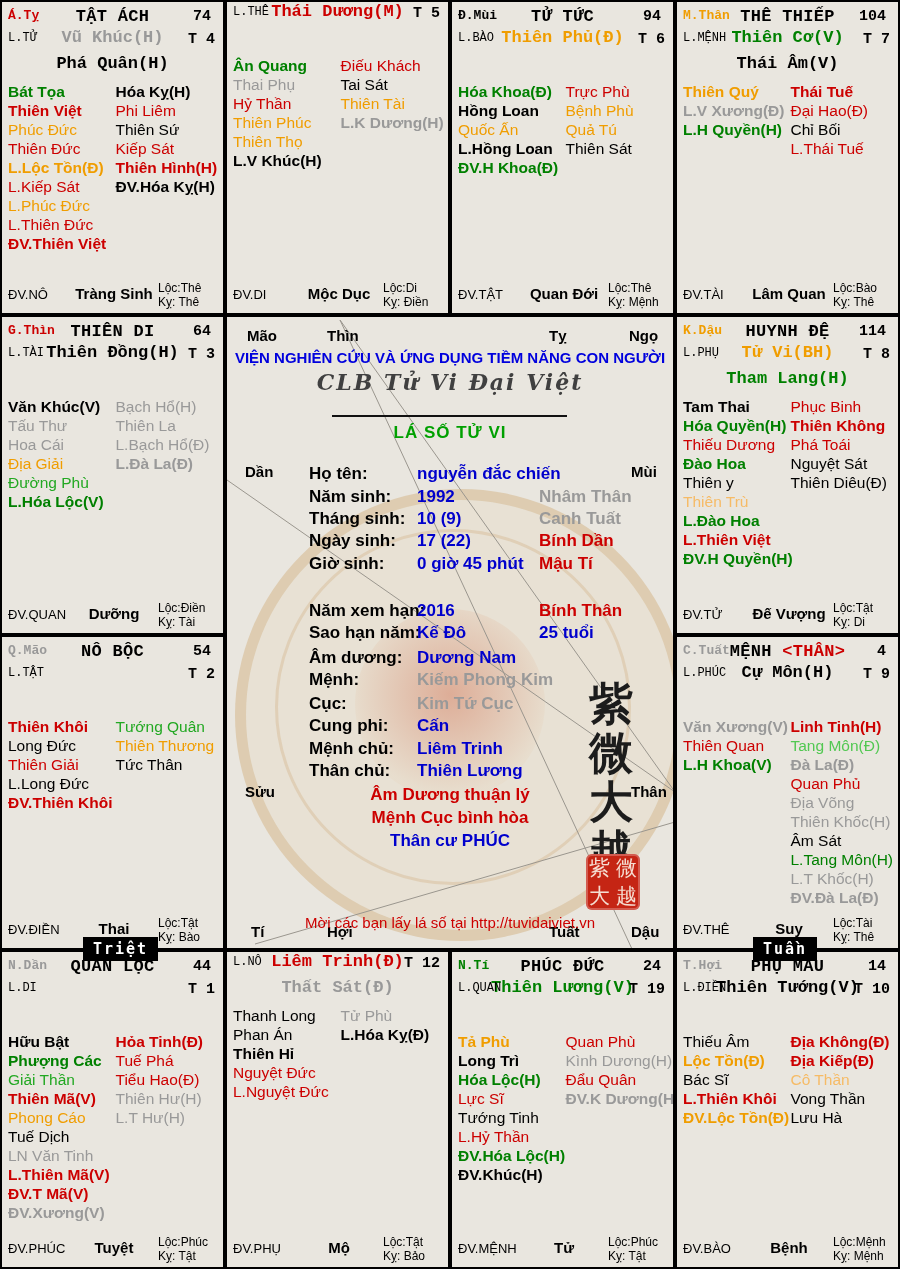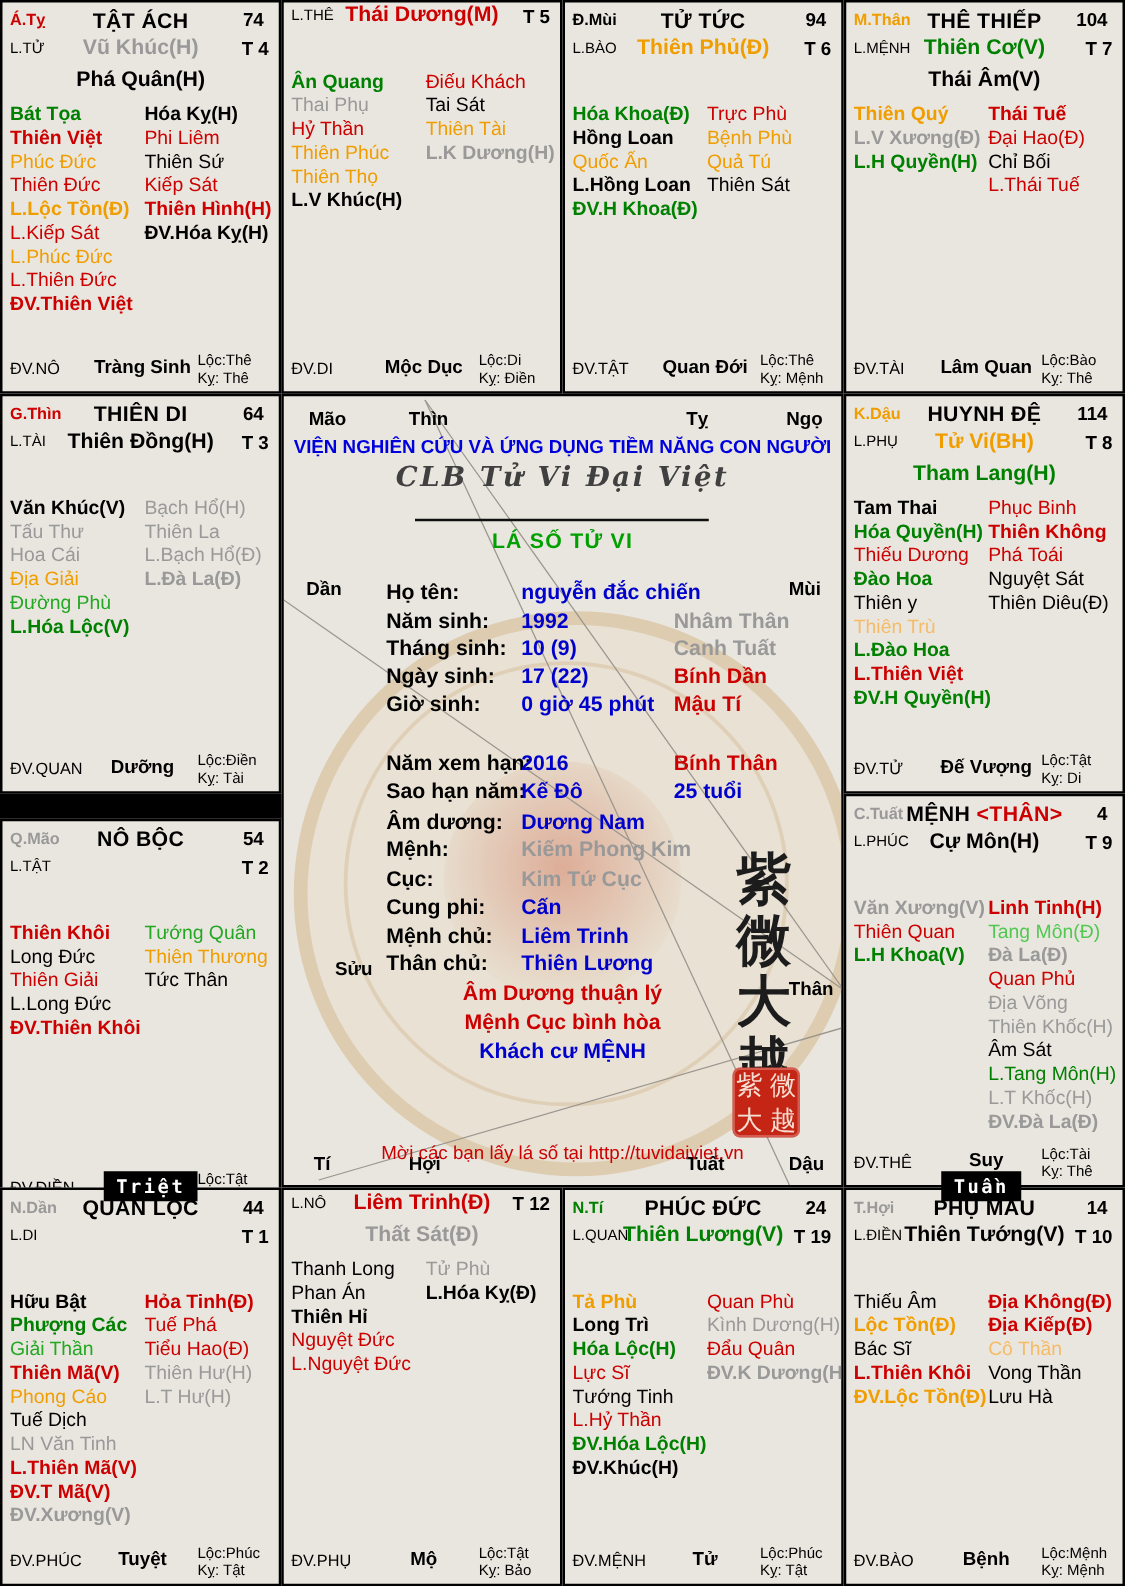--- a/index.html
+++ b/index.html
@@ -1,21 +1,21 @@
 <!DOCTYPE html>
 <html><head>
 <meta charset="utf-8">
 <title>Lá Số Tử Vi</title>
 <style>
   html,body{margin:0;padding:0;background:#222;}
   #app{position:relative;width:900px;height:1269px;background:#000;
        font-family:"Liberation Sans", sans-serif;overflow:hidden;}
   .cell{position:absolute;box-sizing:border-box;border:2px solid #000;
         background:#e9e6df;overflow:hidden;}
-  .hrow{position:relative;height:26px;}
+  .hrow{position:relative;height:26px;font-family:Liberation Mono, monospace;}
   .branch{position:absolute;left:6px;top:6px;font-size:13px;font-weight:bold;}
   .linked{position:absolute;left:6px;top:3px;font-size:12px;color:#000;}
   .pname{display:block;text-align:center;font-size:17px;font-weight:bold;
          padding-top:5px;letter-spacing:.3px;white-space:nowrap;}
   .pnum{position:absolute;right:12px;top:6px;font-size:15px;font-weight:bold;color:#000;}
   .pt{position:absolute;right:8px;top:3px;font-size:15px;font-weight:bold;color:#000;}
   .pstar{display:block;text-align:center;font-size:17px;font-weight:bold;white-space:nowrap;}
   .cols{display:flex;padding-left:6px;margin-top:2px;}
   .colL,.colR{width:50%;}
   .it{font-size:15.5px;line-height:19px;white-space:nowrap;}
@@ -144,30 +144,30 @@
           <span class="ivalue c-blue">Liêm Trinh</span>
         </div>
         <div class="irow" style="top: 444px;">
           <span class="ilabel">Thân chủ:</span>
           <span class="ivalue c-blue">Thiên Lương</span>
         </div>
       </div>
     <div id="verdicts">
         <div class="verdict c-red" style="top: 468px;">Âm Dương thuận lý</div>
         <div class="verdict c-red" style="top: 491px;">Mệnh Cục bình hòa</div>
-        <div class="verdict c-blue" style="top: 514px;">Khách cư  MỆNH</div>
+        <div class="verdict c-blue" style="top: 514px;">Thân cư  PHÚC</div>
       </div>
     <div id="branch-labels">
         <span class="pbranch" style="left: 20px; top: 10px;">Mão</span>
         <span class="pbranch" style="left: 100px; top: 10px;">Thìn</span>
         <span class="pbranch" style="left: 322px; top: 10px;">Tỵ</span>
         <span class="pbranch" style="left: 402px; top: 10px;">Ngọ</span>
         <span class="pbranch" style="left: 18px; top: 146px;">Dần</span>
         <span class="pbranch" style="left: 404px; top: 146px;">Mùi</span>
-        <span class="pbranch" style="left: 18px; top: 450px; margin-left: 23px;">Sửu</span>
+        <span class="pbranch" style="left: 18px; top: 466px;">Sửu</span>
         <span class="pbranch" style="left: 404px; top: 466px;">Thân</span>
         <span class="pbranch" style="left: 24px; top: 606px;">Tí</span>
         <span class="pbranch" style="left: 100px; top: 606px;">Hợi</span>
         <span class="pbranch" style="left: 322px; top: 606px;">Tuất</span>
         <span class="pbranch" style="left: 404px; top: 606px;">Dậu</span>
       </div>
 
     <div id="cjk">
         <span>紫</span>
         <span>微</span>
@@ -406,21 +406,21 @@
         </div>
         <div class="cell-bot">
           <span class="dv">ĐV.TỬ</span>
           <span class="stage">Đế Vượng</span>
           <div class="lk">
             <div>Lộc:Tật</div>
             <div>Kỵ: Di</div>
           </div>
         </div>
       </div>
-      <div class="cell" style="left: 0px; top: 635px; width: 225px; height: 315px; margin-top: 20px;">
+      <div class="cell" style="left: 0px; top: 635px; width: 225px; height: 315px;">
         <div class="hrow">
           <span class="branch c-gray">Q.Mão</span>
           <span class="pname"><span class="c-black">NÔ BỘC</span></span>
           <span class="pnum">54</span>
         </div>
         <div class="hrow">
           <span class="linked">L.TẬT</span>
           <span class="pt">T 2</span>
         </div>
         <div class="hrow"></div>

